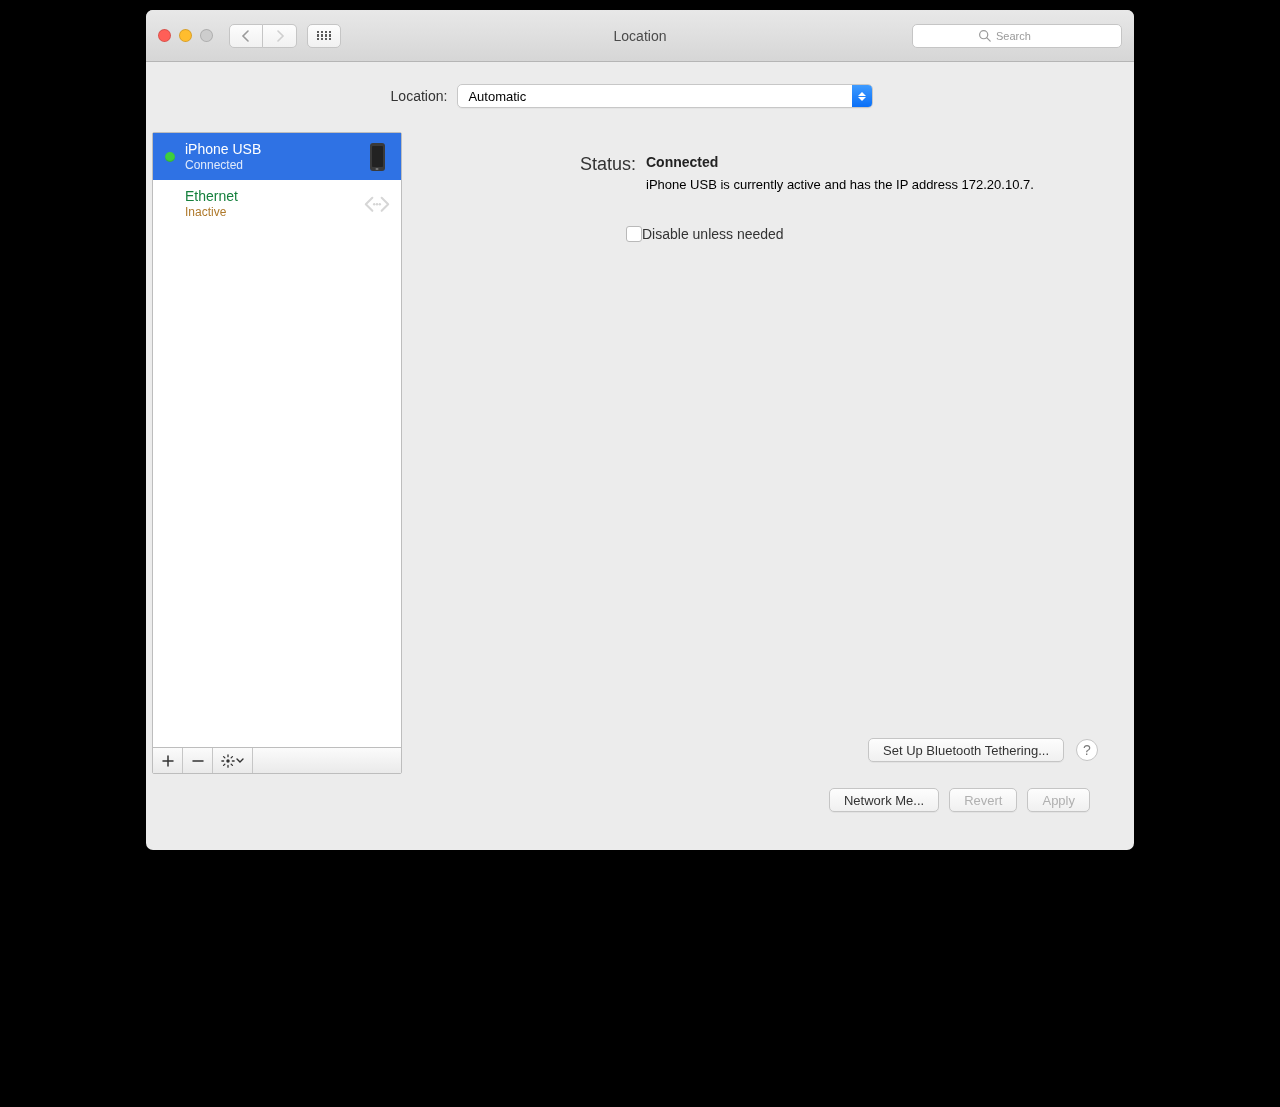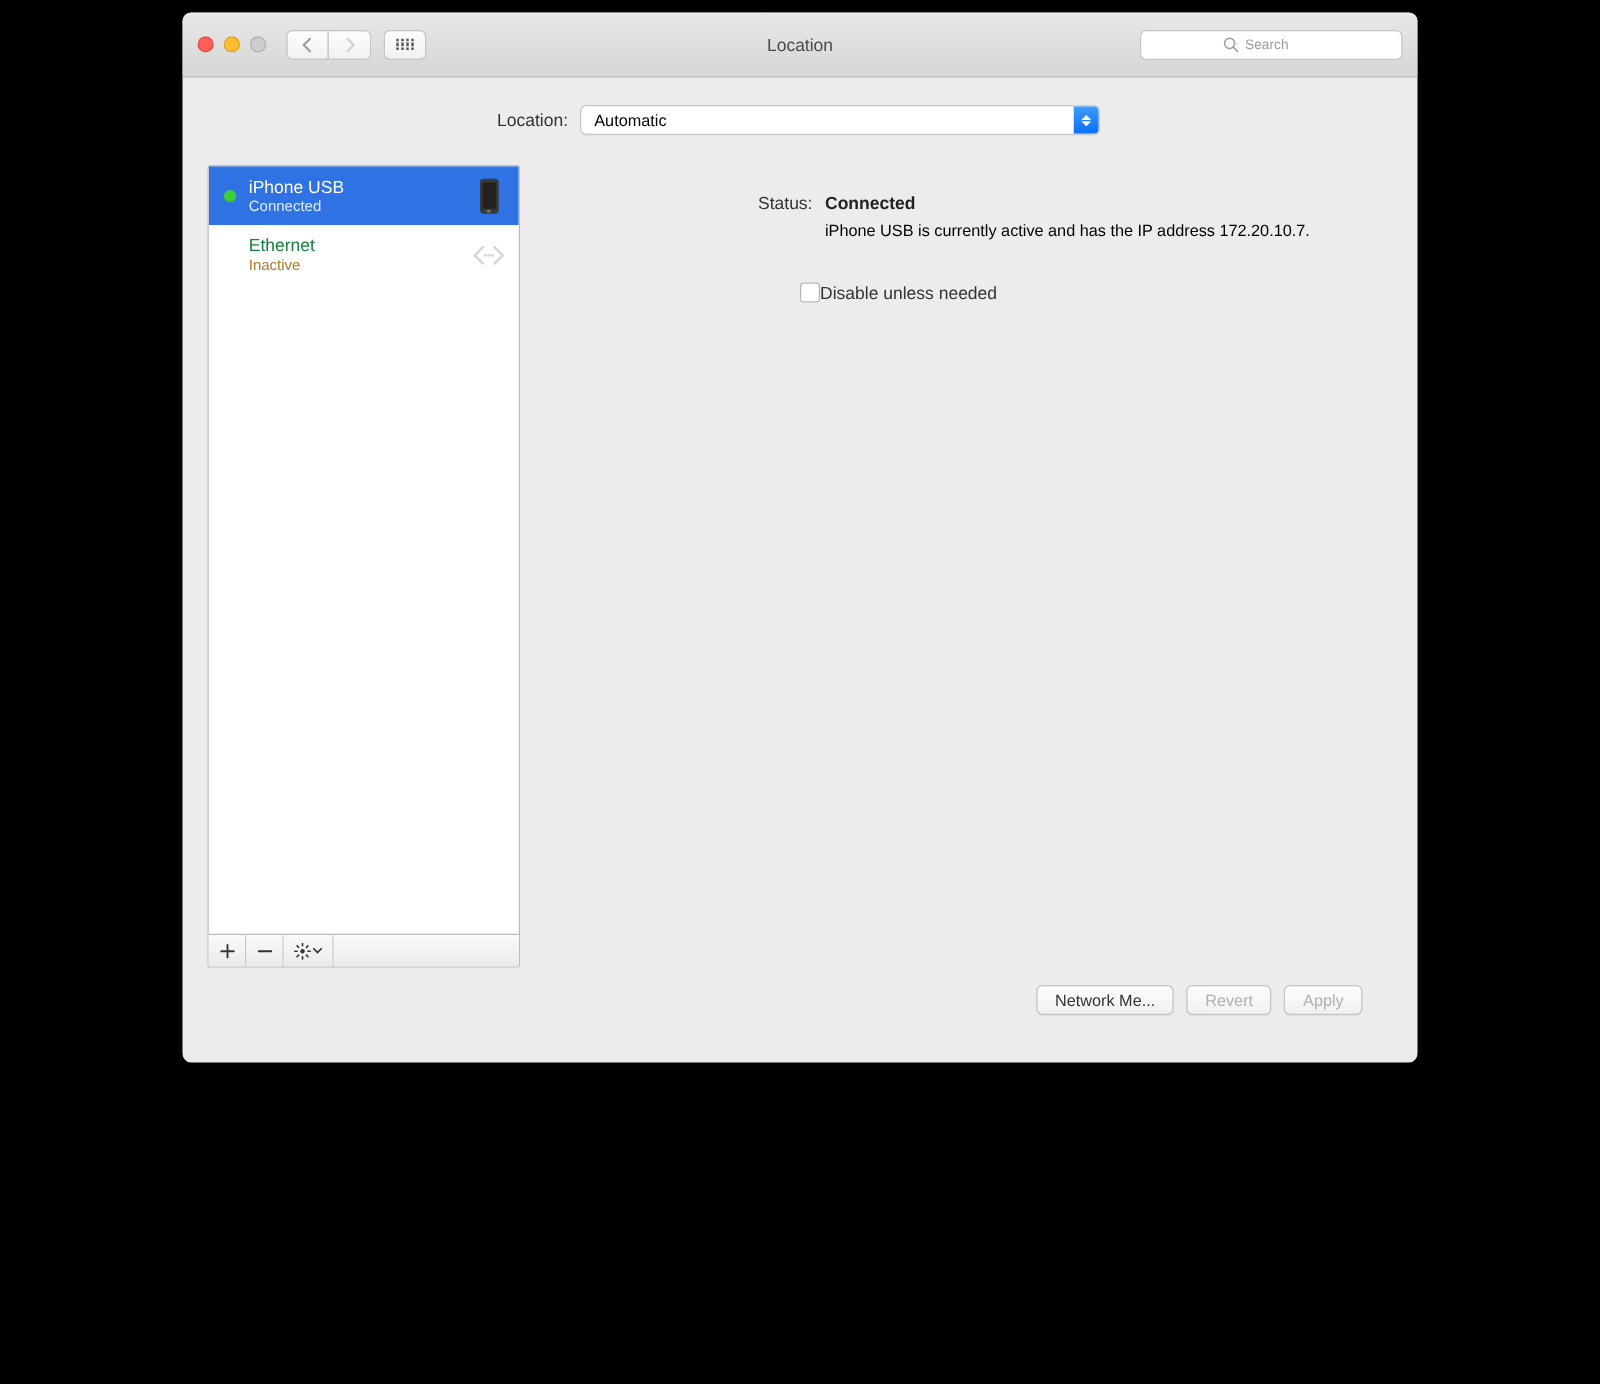--- a/index.html
+++ b/index.html
@@ -70,21 +70,21 @@
   display: flex; align-items: center; justify-content: center;
   gap: 5px; color: #999; font-size: 13px;
   position: relative; z-index: 1;
 }
 .search-wrap input {
   border: none; outline: none; background: transparent;
   font-size: 11px; width: 60px; color: #6d28d9;
 }
 .search-wrap input::placeholder { color: #9a9a9a; text-align: left; }
 
-.content { padding: 22px 22px 18px 20px; }
+.content { padding: 22px 22px 18px 6px; }
 
 .location-row {
   display: flex; align-items: center; justify-content: center; gap: 10px;
   margin-bottom: 24px;
   font-size: 14px;
 }
 .location-label { color: #333; }
 .select-fake {
   width: 416px; height: 24px;
   background: #fff;
@@ -153,21 +153,21 @@
 .detail {
   flex: 1;
   background: #ececec;
   position: relative;
   height: 642px;
 }
 .status-row {
   display: flex; gap: 10px; margin-top: 22px; padding: 0 20px;
 }
 .status-label {
-  width: 200px; text-align: right; font-size: 14px; color: #333;
+  width: 200px; text-align: right; font-size: 18px; color: #333;
 }
 .status-value-wrap { flex:1; }
 .status-value { font-size: 14px; font-weight: 600; color: #222; }
 .status-desc { font-size: 13px; color: #000000; margin-top: 6px; line-height: 1.4; max-width: 390px; }
 
 .checkbox-row {
   display: flex; align-items: center; gap: 0;
   margin-top: 32px; padding-left: 210px;
 }
 .cbox {
@@ -326,20 +326,26 @@
             <div class="status-value">Connected</div>
             <div class="status-desc">iPhone USB is currently active and has the IP address 172.20.10.7.</div>
           </div>
         </div>
 
         <div class="checkbox-row">
           <div class="cbox"></div>
           <label>Disable unless needed</label>
         </div>
 
+        <div class="detail-bottom">
+          <button class="mac-btn">Set Up Bluetooth Tethering...</button>
+          <div class="help-btn">
+            <span>?</span>
+          </div>
+        </div>
       </div>
 
     </div>
 
     <div class="footer">
       <button class="mac-btn">Network Me...</button>
       <button class="mac-btn disabled">Revert</button>
       <button class="mac-btn disabled">Apply</button>
     </div>
 

